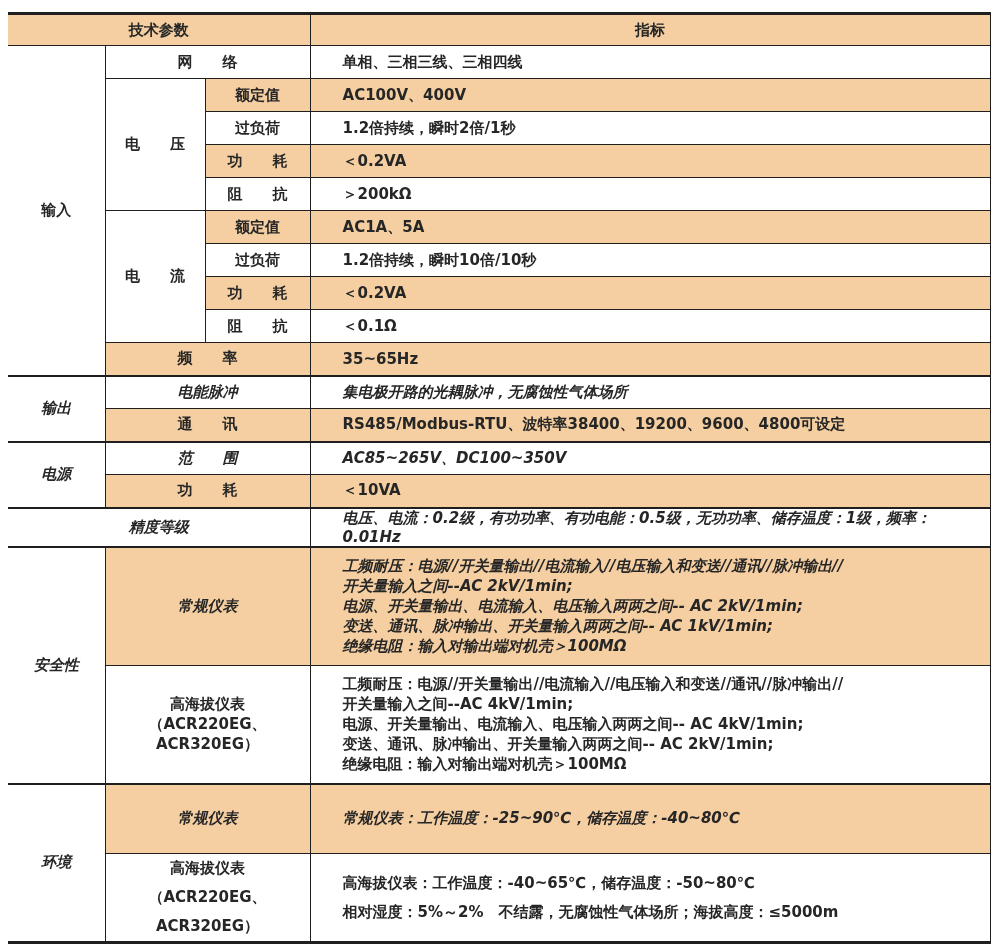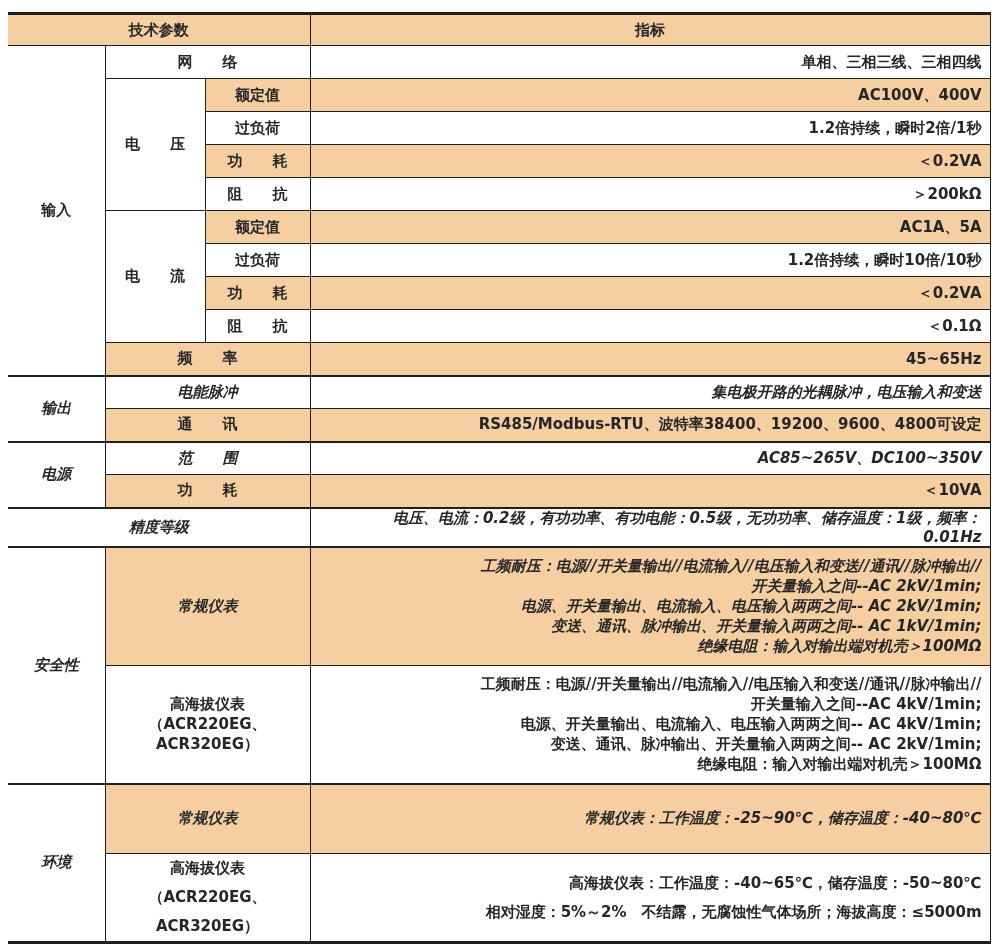--- a/index.html
+++ b/index.html
@@ -17,21 +17,21 @@
   }
   td{
     border:1px solid var(--line,#1f1f1f);
     padding:0;vertical-align:middle;
     overflow:hidden;
   }
   td.edge{border-left:none;}
   tr.sec td{border-top-width:2px;font-style:italic;}
   .orange{background:var(--orange,#f5cfa2);}
   .lbl{text-align:center;}
-  .val{text-align:right;padding-left:32px;padding-right:8px;}
+  .val{text-align:left;padding-left:32px;padding-right:8px;}
   .pre{white-space:pre-line;line-height:20px;}
   .pre2{white-space:pre-line;line-height:29px;}
   tr.r-head{height:32px;}
   tr.r-std{height:33px;}
   tr.r-saf1{height:119px;}
   tr.r-saf2{height:118px;}
   tr.r-env1{height:70px;}
   tr.r-env2{height:71px;}
 </style>
 </head>
@@ -85,27 +85,27 @@
   <tr class="r-std">
     <td class="orange lbl">功　　耗</td>
     <td class="orange val">＜0.2VA</td>
   </tr>
   <tr class="r-std">
     <td class="lbl">阻　　抗</td>
     <td class="val">＜0.1Ω</td>
   </tr>
   <tr class="r-std">
     <td colspan="2" class="orange lbl">频　　率</td>
-    <td class="orange val">45~65Hz</td>
+    <td class="orange val">35~65Hz</td>
   </tr>
 
   <tr class="r-std sec">
     <td rowspan="2" class="edge lbl">输出</td>
     <td colspan="2" class="lbl">电能脉冲</td>
-    <td class="val">集电极开路的光耦脉冲，电压输入和变送</td>
+    <td class="val">集电极开路的光耦脉冲，无腐蚀性气体场所</td>
   </tr>
   <tr class="r-std">
     <td colspan="2" class="orange lbl">通　　讯</td>
     <td class="orange val">RS485/Modbus-RTU、波特率38400、19200、9600、4800可设定</td>
   </tr>
 
   <tr class="r-std sec">
     <td rowspan="2" class="edge lbl">电源</td>
     <td colspan="2" class="lbl">范　　围</td>
     <td class="val">AC85~265V、DC100~350V</td>

